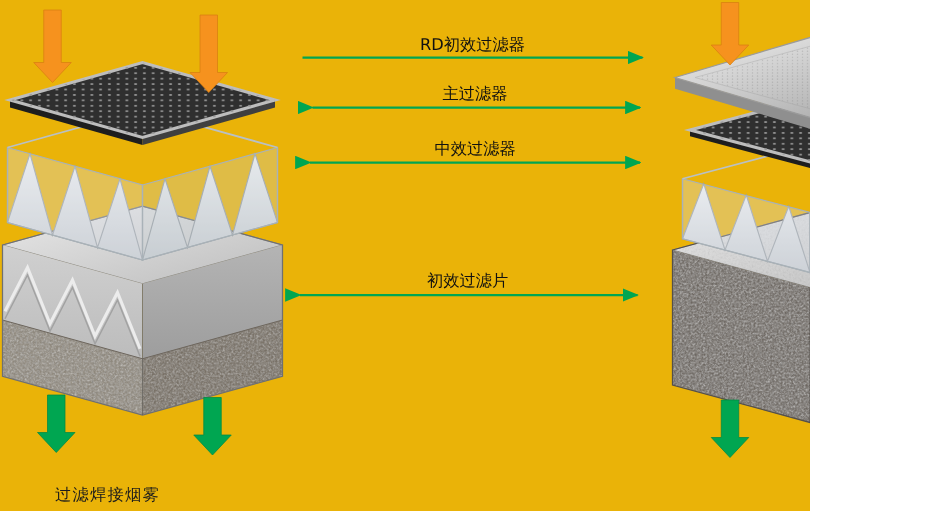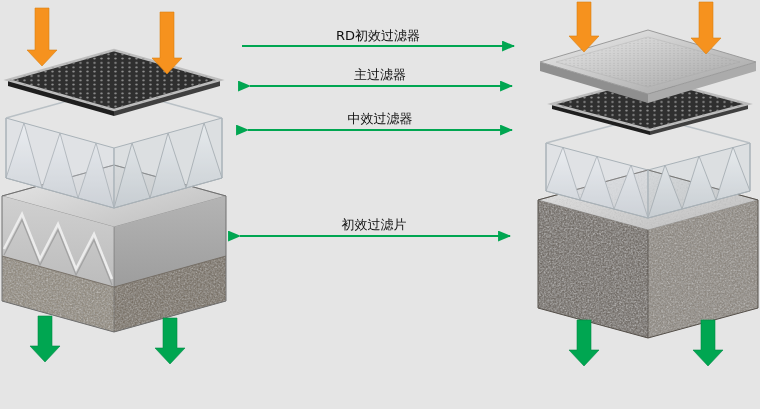--- a/index.html
+++ b/index.html
@@ -1,17 +1,17 @@
 <!DOCTYPE html>
 <html style="--c-green: #00A651; --c-orange: #F6921E;"><head>
 <meta charset="utf-8">
 <style>
   *{box-sizing:border-box}
   html,body{margin:0;padding:0;background:#ffffff;font-family:"DejaVu Sans",sans-serif}
-  .canvas{position:relative;width:760px;height:409px;background:#e5e5e5;overflow:hidden}
+  .canvas{position:relative;width:648px;height:409px;background:#eab308;overflow:hidden}
   .canvas svg{position:absolute;left:0;top:0;display:block}
   .mid-label{position:absolute;transform:translateX(-50%);font-size:13px;color:#111;white-space:nowrap}
   .caption{position:absolute;transform:translateX(-50%);font-size:13px;color:#1c1c1c;white-space:nowrap;letter-spacing:1px}
   .green-fill{fill:var(--c-green)}
   .green-stroke{stroke:var(--c-green)}
   .orange-fill{fill:var(--c-orange)}
 </style>
 </head>
 <body>
 
@@ -172,14 +172,15 @@
     <line class="green-stroke" x1="248" y1="130" x2="512" y2="130" stroke-width="1.8" marker-start="url(#ah)" marker-end="url(#ah)"></line>
     <line class="green-stroke" x1="240" y1="236" x2="510" y2="236" stroke-width="1.8" marker-start="url(#ah)" marker-end="url(#ah)"></line>
   </g>
 </svg>
 
 <div class="mid-label" style="left:378px; top:27px">RD初效过滤器</div>
 <div class="mid-label" style="left:380px; top:66px">主过滤器</div>
 <div class="mid-label" style="left:380px; top:110px">中效过滤器</div>
 <div class="mid-label" style="left:374px; top:216px">初效过滤片</div>
 
+<div class="caption" style="left:86px;  top:387px">过滤焊接烟雾</div>
 
 </div>
 
 </body></html>

